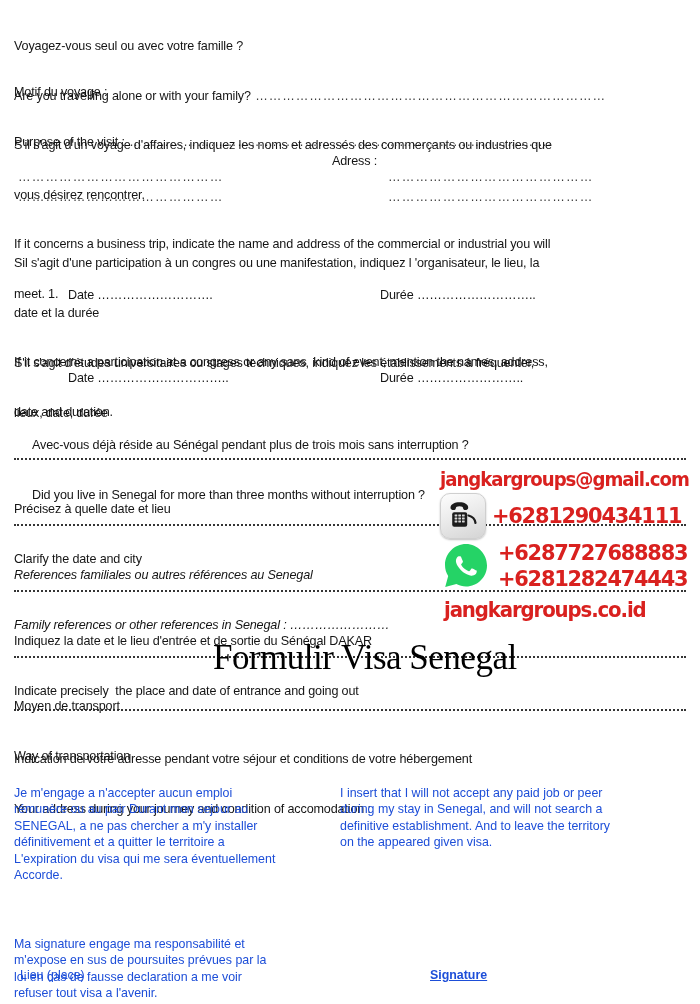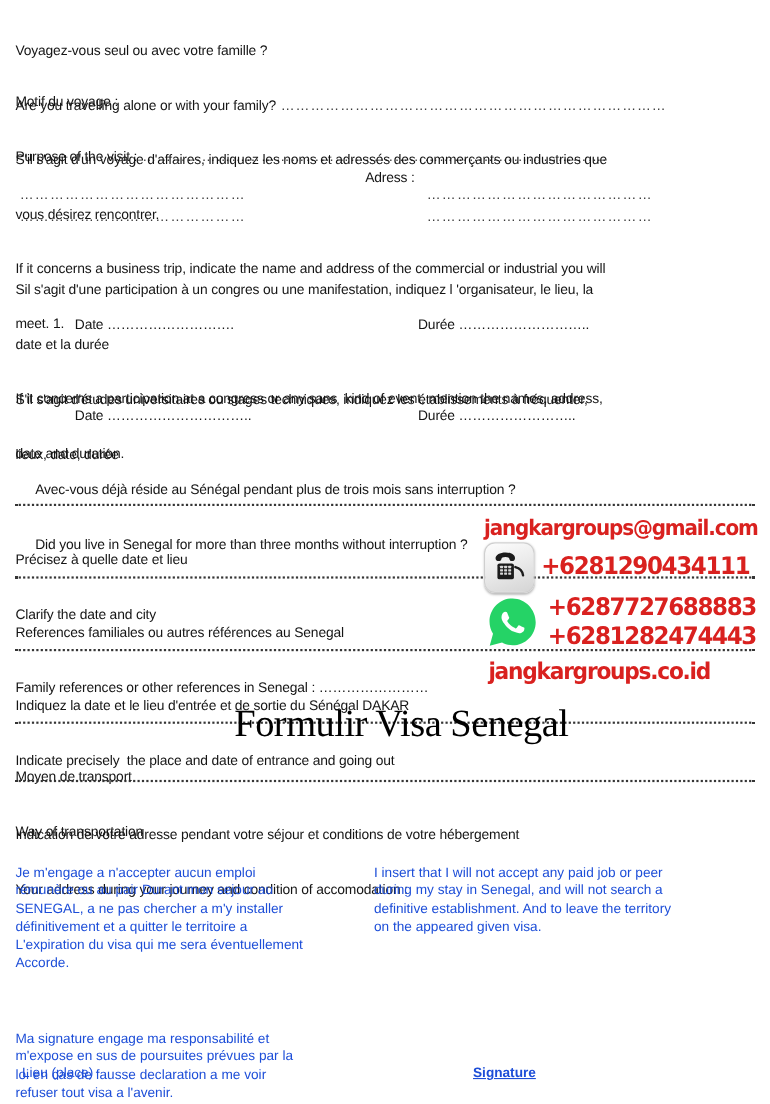--- a/index.html
+++ b/index.html
@@ -209,21 +209,21 @@
     <span class="line">Did you live in Senegal for more than three months without interruption ?</span>
   </div>
 
   <div class="rule" style="left:14px; top:458px; width:672px;"></div>
   <div class="blk" style="left:14px; top:468px;">
     <span class="line">Précisez à quelle date et lieu</span>
     <span class="line">Clarify the date and city</span>
   </div>
 
   <div class="rule" style="left:14px; top:524px; width:672px;"></div>
-  <div class="blk" style="left:14px; top:534px;">
+  <div class="blk" style="left:14px; top:534px;font-style:italic;">
     <span class="line">References familiales ou autres références au Senegal</span>
     <span class="line">Family references or other references in Senegal : ……………………</span>
   </div>
 
   <div class="rule" style="left:14px; top:590px; width:672px;"></div>
   <div class="blk" style="left:14px; top:600px;">
     <span class="line">Indiquez la date et le lieu d'entrée et de sortie du Sénégal DAKAR</span>
     <span class="line">Indicate precisely  the place and date of entrance and going out</span>
   </div>
 

